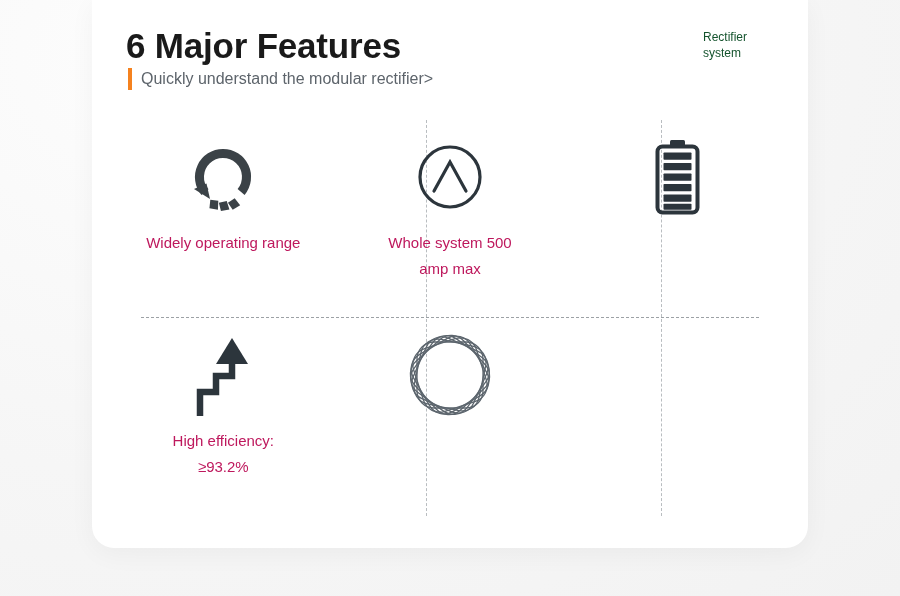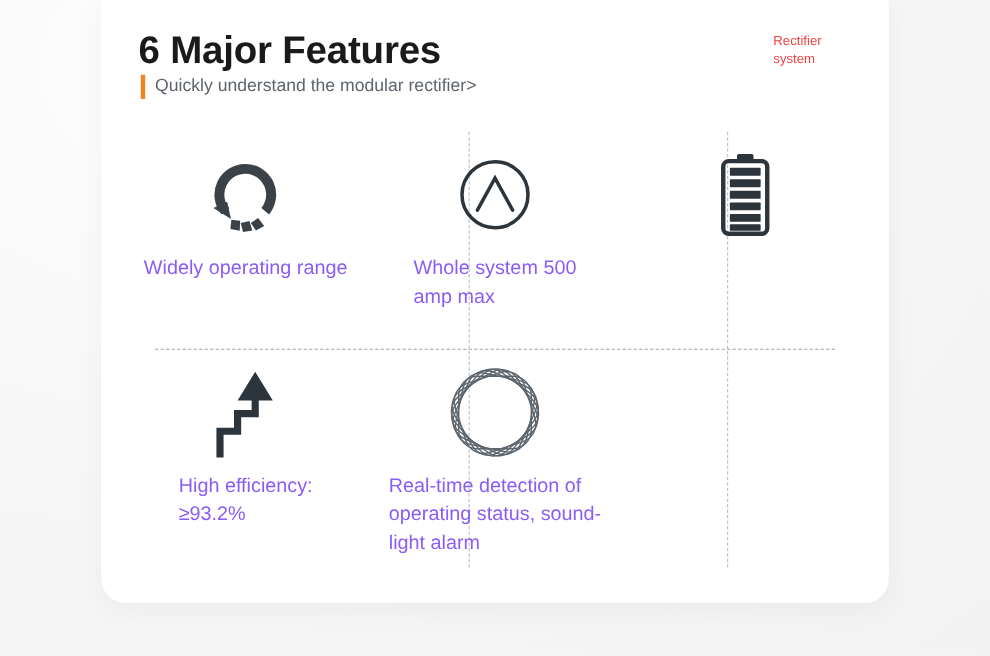--- a/index.html
+++ b/index.html
@@ -76,21 +76,21 @@
     color: #5d646b;
     white-space: nowrap;
   }
   #brand-tag {
     position: absolute;
     right: 25px;
     top: 29px;
     width: 80px;
     font-size: 12px;
     line-height: 16px;
-    color: #ef4444;
+    color: #14532d;
     text-align: left;
   }
 
   
   #grid {
     position: absolute;
     left: 18px;
     top: 118px;
     width: 680px;
     height: 400px;
@@ -110,23 +110,24 @@
   .cell.row2 { padding-top: 14px; }
 
   .icon-wrap {
     height: 86px;
     display: flex;
     align-items: center;
     justify-content: center;
   }
   .cell-label {
     margin-top: 10px;
-    font-size: 18px;
+    font-size: 15px;
     line-height: 26px;
-    color: #8b5cf6;
+    color: #be185d;
+    text-align: center;
     max-width: 215px;
     white-space: pre-line;
   }
 
   
   .vdiv {
     position: absolute;
     top: 120px;
     width: 0;
     height: 396px;
@@ -229,19 +230,16 @@
             <rect x="11" y="11" width="66" height="66" rx="17" transform="rotate(0 44 44)"></rect>
             <rect x="11" y="11" width="66" height="66" rx="17" transform="rotate(12 44 44)"></rect>
             <rect x="11" y="11" width="66" height="66" rx="17" transform="rotate(24 44 44)"></rect>
             <rect x="11" y="11" width="66" height="66" rx="17" transform="rotate(36 44 44)"></rect>
             <rect x="11" y="11" width="66" height="66" rx="17" transform="rotate(48 44 44)"></rect>
             <rect x="11" y="11" width="66" height="66" rx="17" transform="rotate(60 44 44)"></rect>
             <rect x="11" y="11" width="66" height="66" rx="17" transform="rotate(72 44 44)"></rect>
           </g>
         </svg>
       </div>
-      <div class="cell-label">Real-time detection of
-operating status, sound-
-light alarm</div>
     </div>
 
   </div>
 </div>
 
 </body></html>

